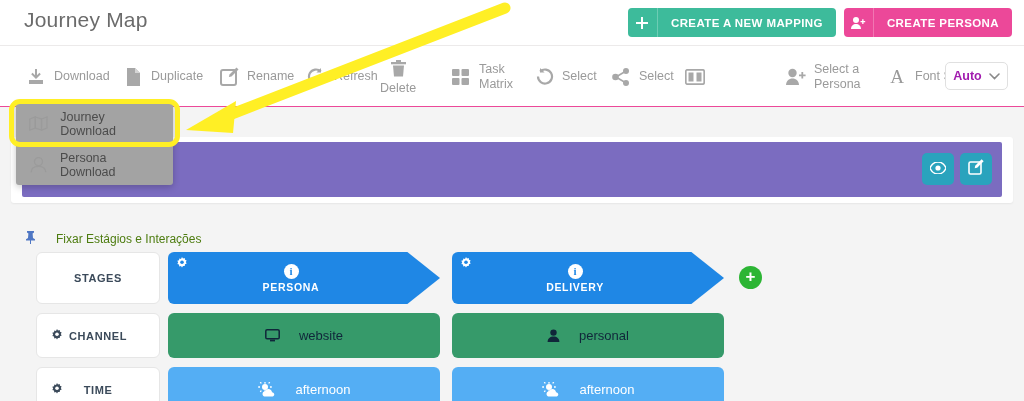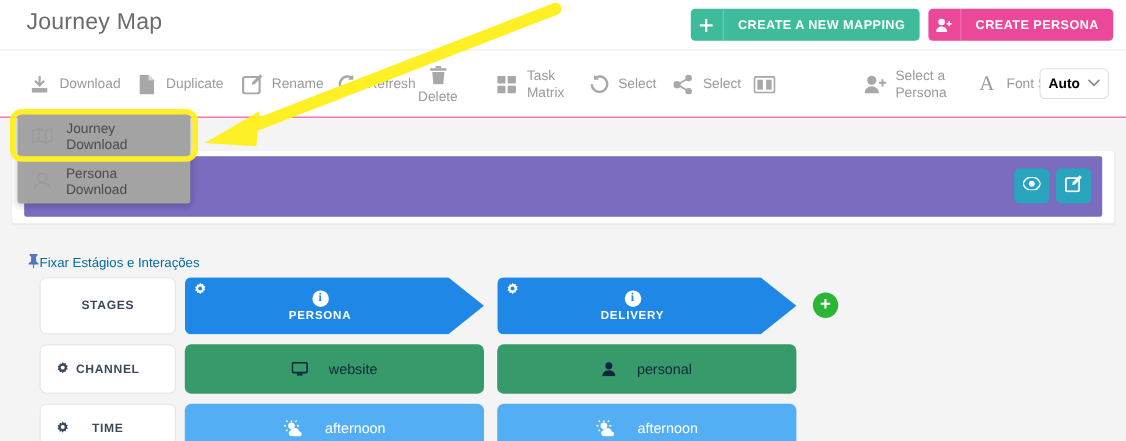--- a/index.html
+++ b/index.html
@@ -48,21 +48,21 @@
     color: #9a9a9a; font-size: 12.5px; cursor: pointer;
   }
   .tool .tico { display: flex; align-items: center; justify-content: center; width: 22px; height: 22px; color: #a8a8a8; }
   .tool .tlab { line-height: 1.15; }
   .tool .tlab.two { max-width: 62px; }
 
   .fontsel {
     position: absolute; top: 16px; right: 16px;
     width: 63px; height: 28px; border: 1px solid #e0e0e0; border-radius: 5px;
     background: #fff; display: flex; align-items: center; justify-content: center;
-    gap: 7px; font-size: 12.5px; font-weight: 700; color: #000000; cursor: pointer;
+    gap: 7px; font-size: 12.5px; font-weight: 700; color: #a21caf; cursor: pointer;
   }
   .fontsel .cv { color: #8a8a8a; font-size: 10px; }
 
   
   .dropdown {
     position: absolute; left: 16px; top: 103px; width: 157px;
     background: #a3a3a3; border-radius: 3px;
     box-shadow: 0 2px 7px rgba(0,0,0,.22);
     z-index: 40;
   }
@@ -92,22 +92,22 @@
   .banner-actions { position: absolute; right: 10px; top: 11px; display: flex; gap: 6px; }
   .bact {
     width: 32px; height: 32px; border-radius: 5px; background: #2aa3bd;
     display: flex; align-items: center; justify-content: center; color: #fff;
     cursor: pointer;
   }
 
   
   .pinrow {
     position: absolute; left: 25px; top: 231px;
-    display: flex; align-items: center; gap: 0;
-    color: #0369a1; font-size: 12px; cursor: pointer;
+    display: flex; align-items: center; gap: 20px;
+    color: #4d7c0f; font-size: 12px; cursor: pointer;
   }
   .grid { position: absolute; left: 0; top: 252px; width: 1024px; }
   .gridrow { position: relative; height: 45px; margin-bottom: 9px; }
   .rowlabel {
     position: absolute; left: 36px; top: 0; width: 124px; height: 45px;
     background: #fff; border: 1px solid #e6e6e6; border-radius: 6px;
     display: flex; align-items: center; justify-content: center;
     font-size: 11px; font-weight: 700; color: #3b4a5a; letter-spacing: .6px;
   }
   .rowlabel .gear { position: absolute; left: 14px; top: 15px; color: #3b4a5a; font-size: 12px; }

